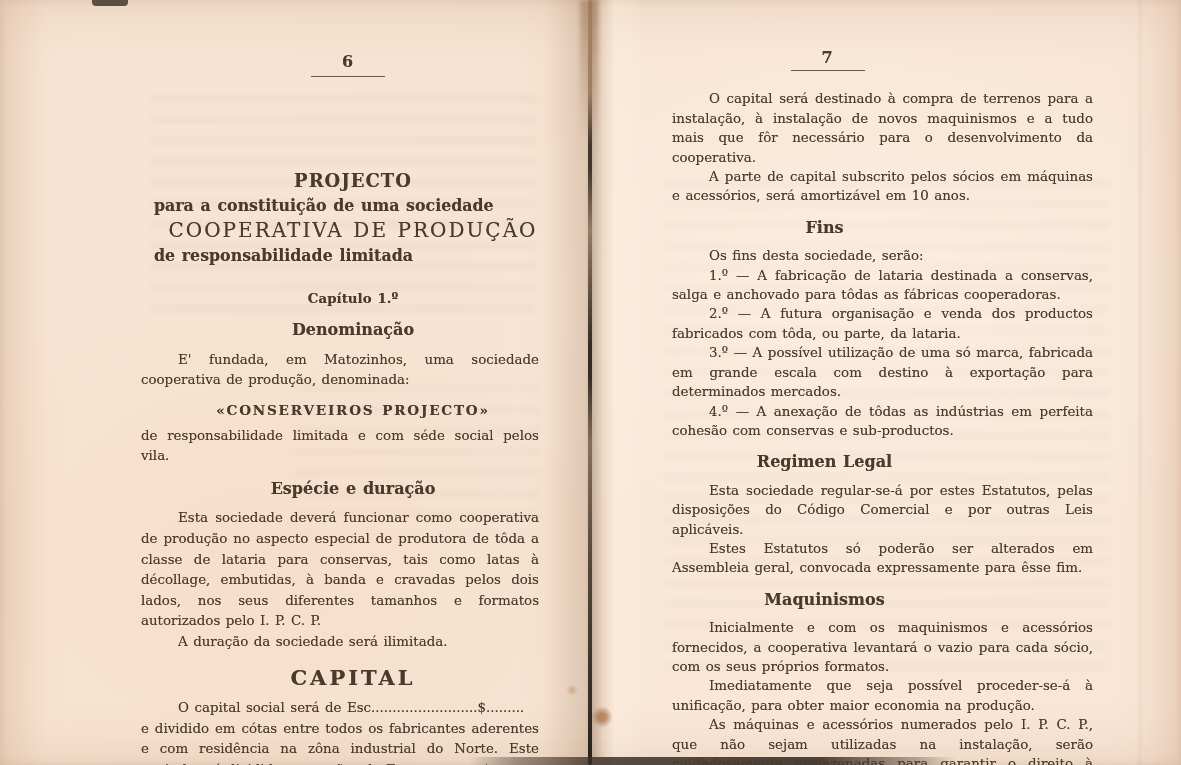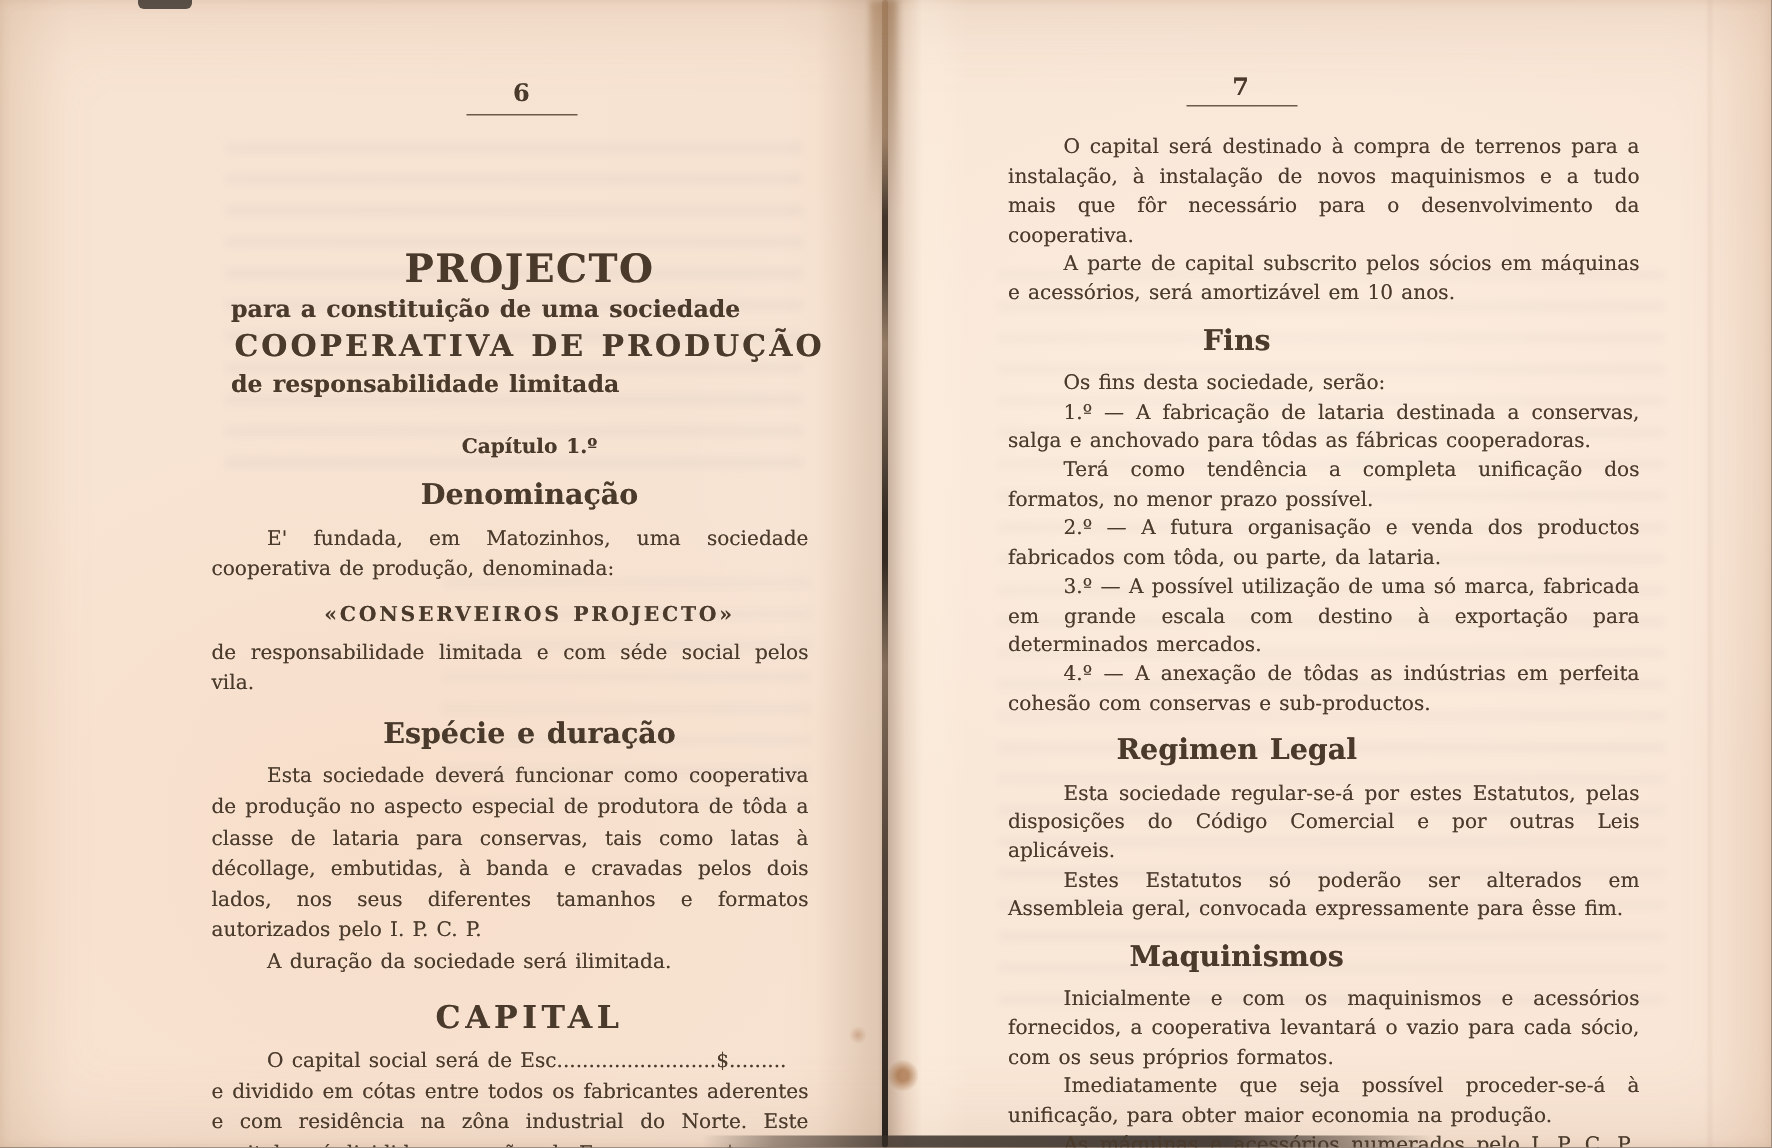--- a/index.html
+++ b/index.html
@@ -72,27 +72,27 @@
     font-weight:bold; font-size:16px; width:74px; text-align:center; letter-spacing:1px;
     padding-bottom:3px; border-bottom:1.3px solid rgba(70,55,40,.8); margin:0 auto;
   }
   .left-col  .pageno { transform:translateX(8px); }
   .right-col .pageno { transform:translateX(-55px); }
   #left-blocks  { margin-top:90px; }
   #right-blocks { margin-top:18px; }
   .blk { margin:0; }
   .t-p       { text-indent:37px; }
   .t-p-flush { text-indent:0; }
-  .t-h  { text-align:center; font-weight:bold; margin:12px 0 9px; font-size:19px; }
+  .t-h  { text-align:center; font-weight:bold; margin:12px 0 9px; font-size:16px; }
   .t-h-lg { text-align:center; font-weight:bold; font-size:21px; letter-spacing:3px; margin:15px 0 10px; }
   .t-chapter { text-align:center; font-weight:bold; margin:21px 0 2px; }
   .t-center { text-align:center; font-weight:bold; letter-spacing:1.8px; font-size:13.6px; margin:9px 0 5px; }
-  .t-title-main { text-align:center; font-weight:bold; font-size:26px; letter-spacing:1px; line-height:27px; }
+  .t-title-main { text-align:center; font-weight:bold; font-size:18px; letter-spacing:1px; line-height:27px; }
   .t-title-sub  { text-align:left; font-weight:bold; font-size:15.8px; line-height:23px; }
-  .t-title-caps { text-align:center; font-weight:bold; font-size:20px; letter-spacing:2px; line-height:27px; }
+  .t-title-caps { text-align:center; font-weight:normal; font-size:20px; letter-spacing:2px; line-height:27px; }
   .left-col .t-h, .left-col .t-center, .left-col .t-chapter, .left-col .t-h-lg,
   .left-col .t-title-main, .left-col .t-title-sub, .left-col .t-title-caps { transform:translateX(13px); }
   .right-col .t-h { transform:translateX(-58px); }
 </style>
 </head>
 <body>
 
 <div id="scan">
 
   <div class="bleed b1"></div>
@@ -121,21 +121,20 @@
   </div>
 
   <div class="page-col right-col">
     <div class="pageno">7</div>
     <div id="right-blocks">
         <div class="blk t-p">O capital será destinado à compra de terrenos para a instalação, à instalação de novos maquinismos e a tudo mais que fôr necessário para o desenvolvimento da cooperativa.</div>
         <div class="blk t-p">A parte de capital subscrito pelos sócios em máquinas e acessórios, será amortizável em 10 anos.</div>
         <div class="blk t-h">Fins</div>
         <div class="blk t-p">Os fins desta sociedade, serão:</div>
         <div class="blk t-p">1.º — A fabricação de lataria destinada a conservas, salga e anchovado para tôdas as fábricas cooperadoras.</div>
-        <div class="blk t-p">Terá como tendência a completa unificação dos formatos, no menor prazo possível.</div>
         <div class="blk t-p">2.º — A futura organisação e venda dos productos fabricados com tôda, ou parte, da lataria.</div>
         <div class="blk t-p">3.º — A possível utilização de uma só marca, fabricada em grande escala com destino à exportação para determinados mercados.</div>
         <div class="blk t-p">4.º — A anexação de tôdas as indústrias em perfeita cohesão com conservas e sub-productos.</div>
         <div class="blk t-h">Regimen Legal</div>
         <div class="blk t-p">Esta sociedade regular-se-á por estes Estatutos, pelas disposições do Código Comercial e por outras Leis aplicáveis.</div>
         <div class="blk t-p">Estes Estatutos só poderão ser alterados em Assembleia geral, convocada expressamente para êsse fim.</div>
         <div class="blk t-h">Maquinismos</div>
         <div class="blk t-p">Inicialmente e com os maquinismos e acessórios fornecidos, a cooperativa levantará o vazio para cada sócio, com os seus próprios formatos.</div>
         <div class="blk t-p">Imediatamente que seja possível proceder-se-á à unificação, para obter maior economia na produção.</div>
         <div class="blk t-p">As máquinas e acessórios numerados pelo I. P. C. P., que não sejam utilizadas na instalação, serão cuidadosamente armazenadas para garantir o direito à substituição por outras modernas e, também, poderá proceder-se à sua venda.</div>

